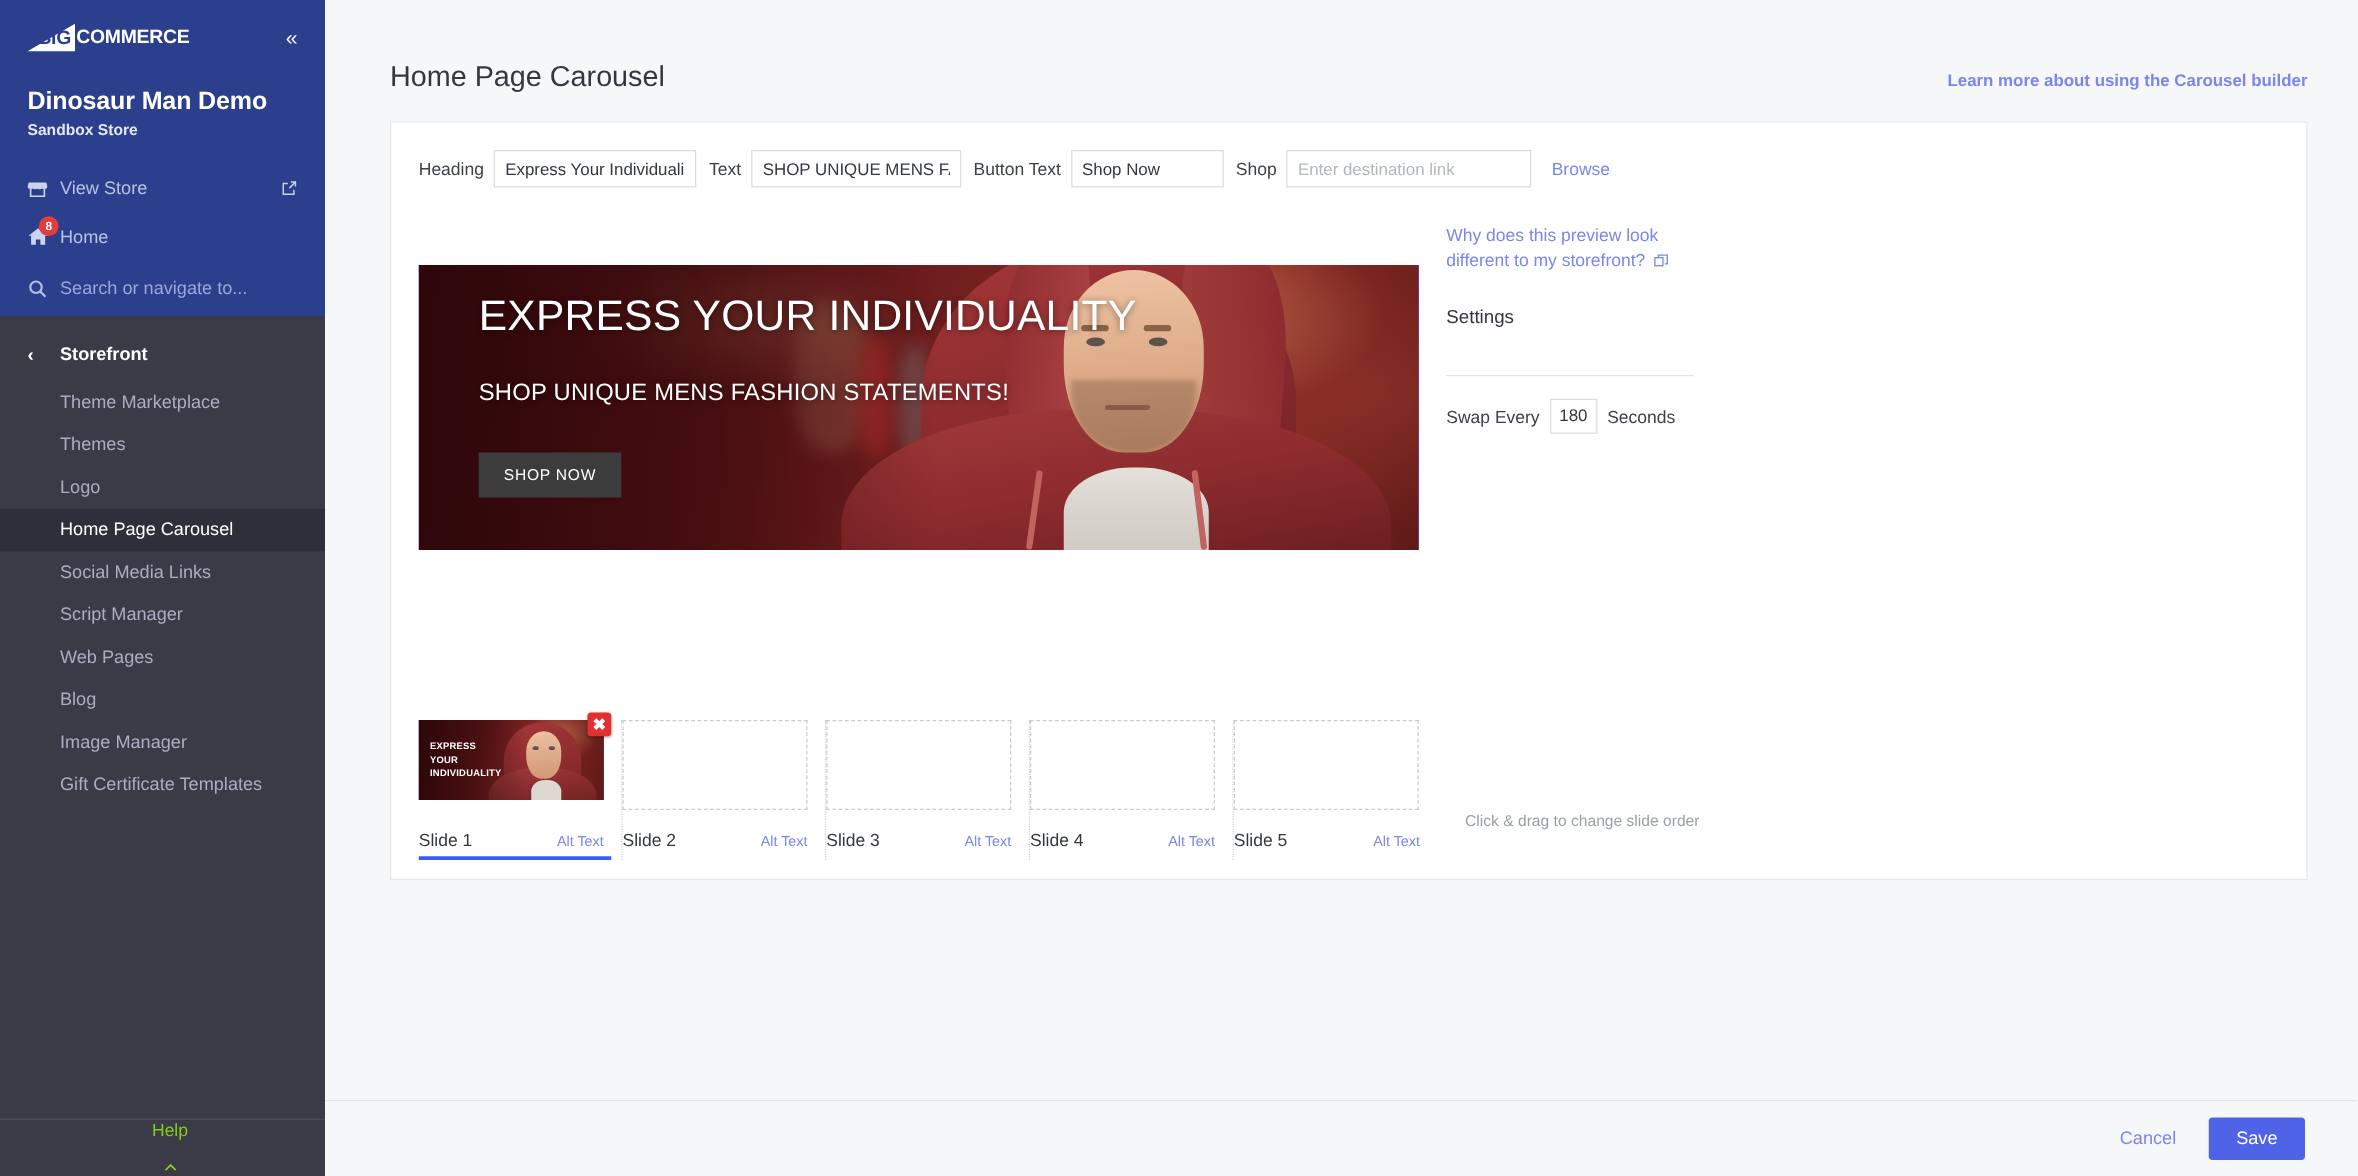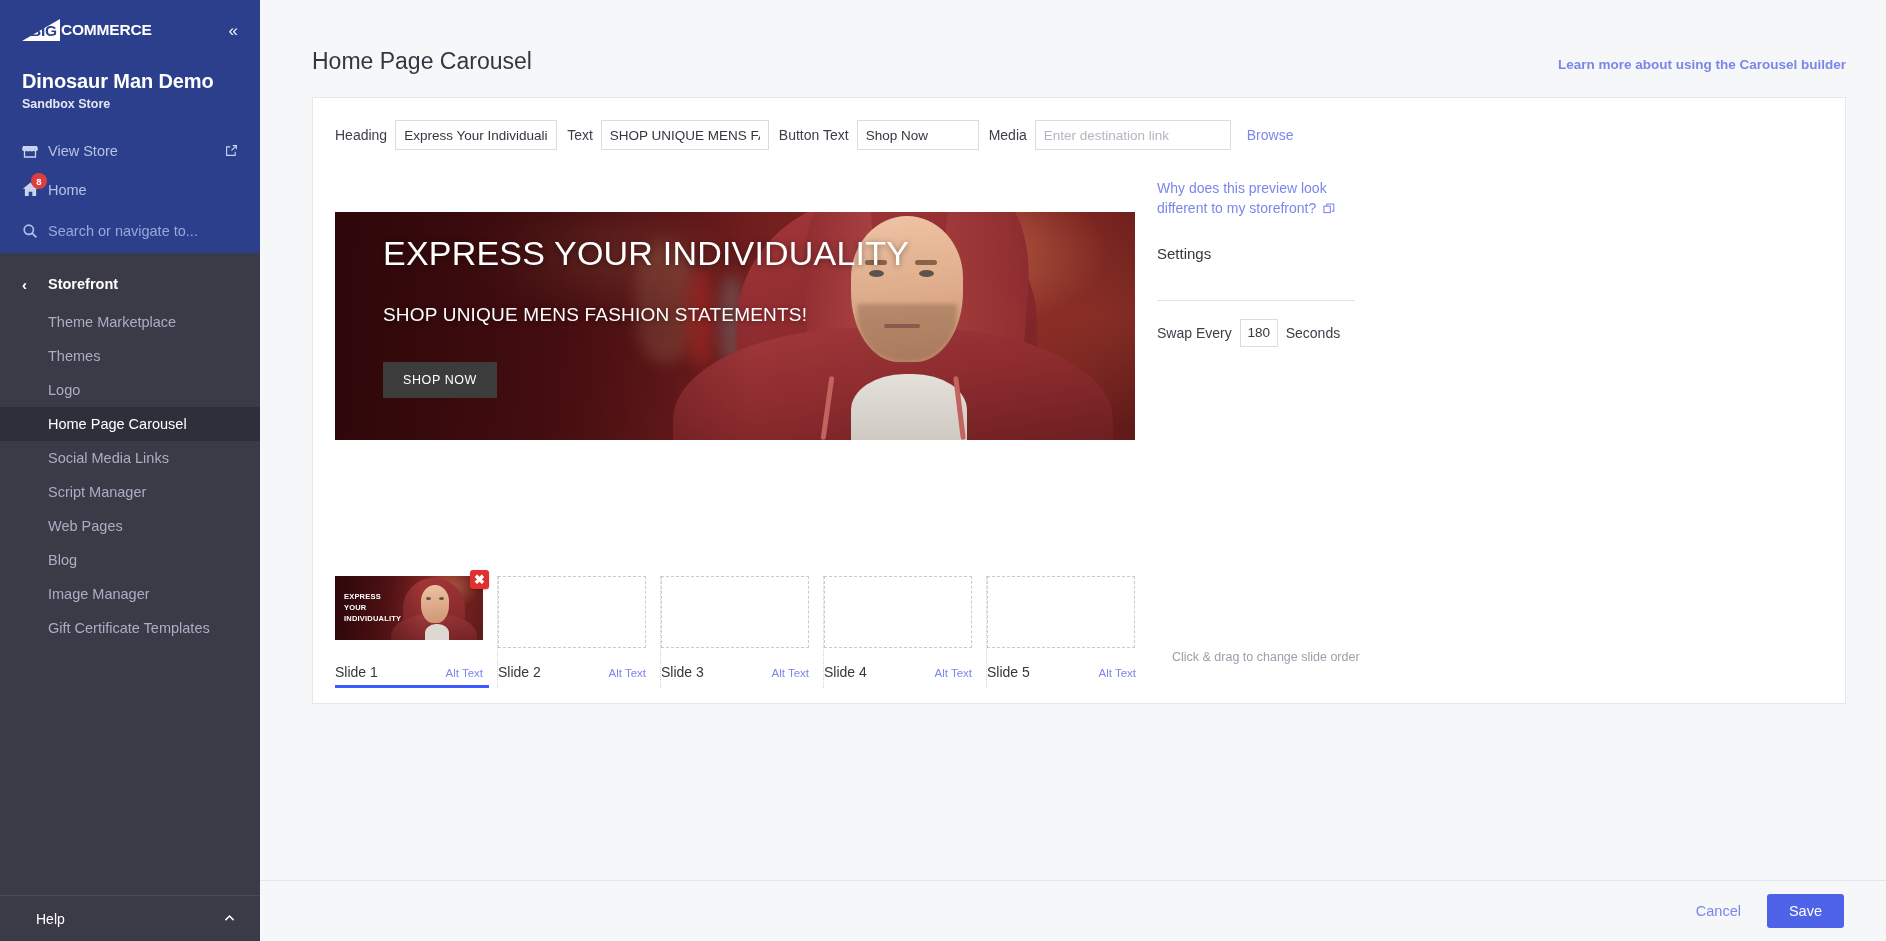--- a/index.html
+++ b/index.html
@@ -163,23 +163,24 @@
     background: #2f2f3b;
     color: #ffffff;
   }
   .sb-footer {
     border-top: 1px solid #4a4a57;
     height: 46px;
     display: flex;
     align-items: center;
     justify-content: space-between;
     padding: 0 24px 0 36px;
-    color: #ffffff;
+    color: #84cc16;
     font-size: 14px;
     cursor: pointer;
+    flex-direction: column;
   }
 
   
   #main {
     flex: 1 1 auto;
     height: 941px;
     position: relative;
     background: #f6f7f9;
     overflow: hidden;
   }
@@ -666,21 +667,21 @@
 
   <section class="card">
 
     <div class="toolbar">
       <span class="tb-label">Heading</span>
       <input id="in-heading" class="tb-input" value="Express Your Individuali" style="">
       <span class="tb-label sp">Text</span>
       <input id="in-text" class="tb-input" value="SHOP UNIQUE MENS FA" style="">
       <span class="tb-label sp">Button Text</span>
       <input id="in-button" class="tb-input" value="Shop Now" style="">
-      <span class="tb-label sp">Media</span>
+      <span class="tb-label sp">Shop</span>
       <input id="in-link" class="tb-input" placeholder="Enter destination link" style="">
       <span class="browse-link">Browse</span>
     </div>
 
     <div class="body-row">
 
       <div class="preview-col">
         <div class="banner">
           <div class="bg"></div>
           <div class="blurfig bf3"></div>

